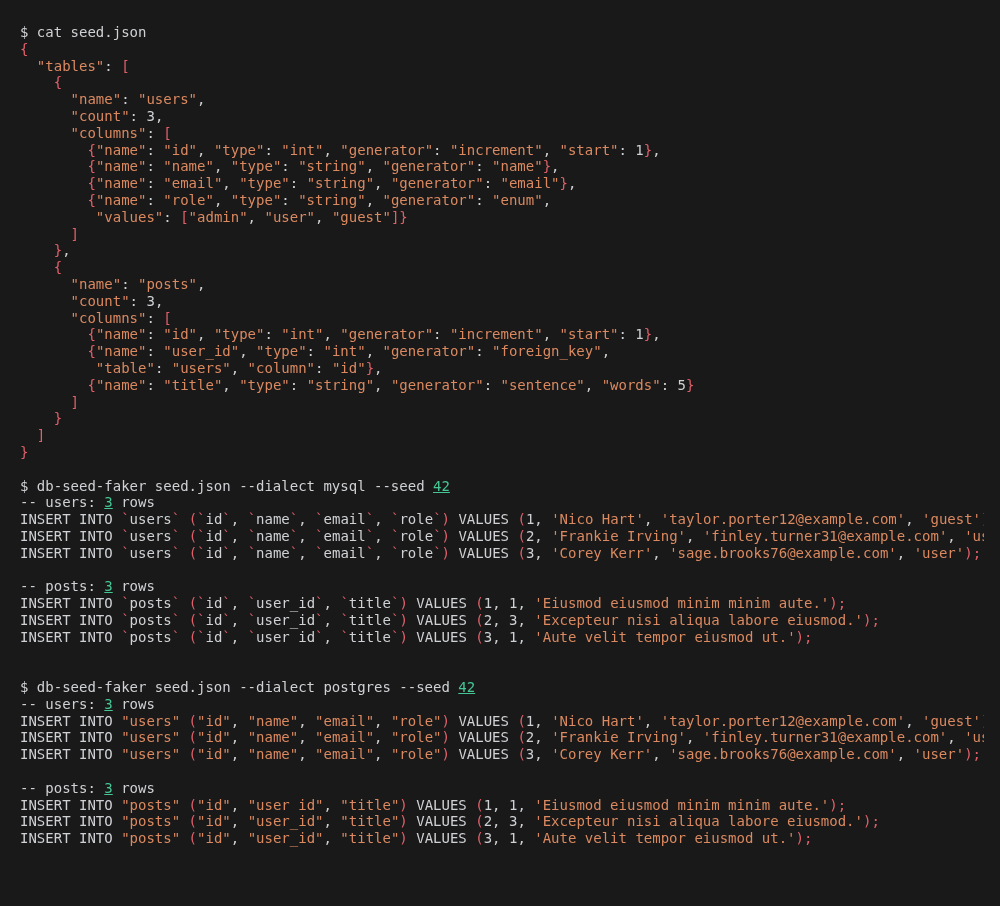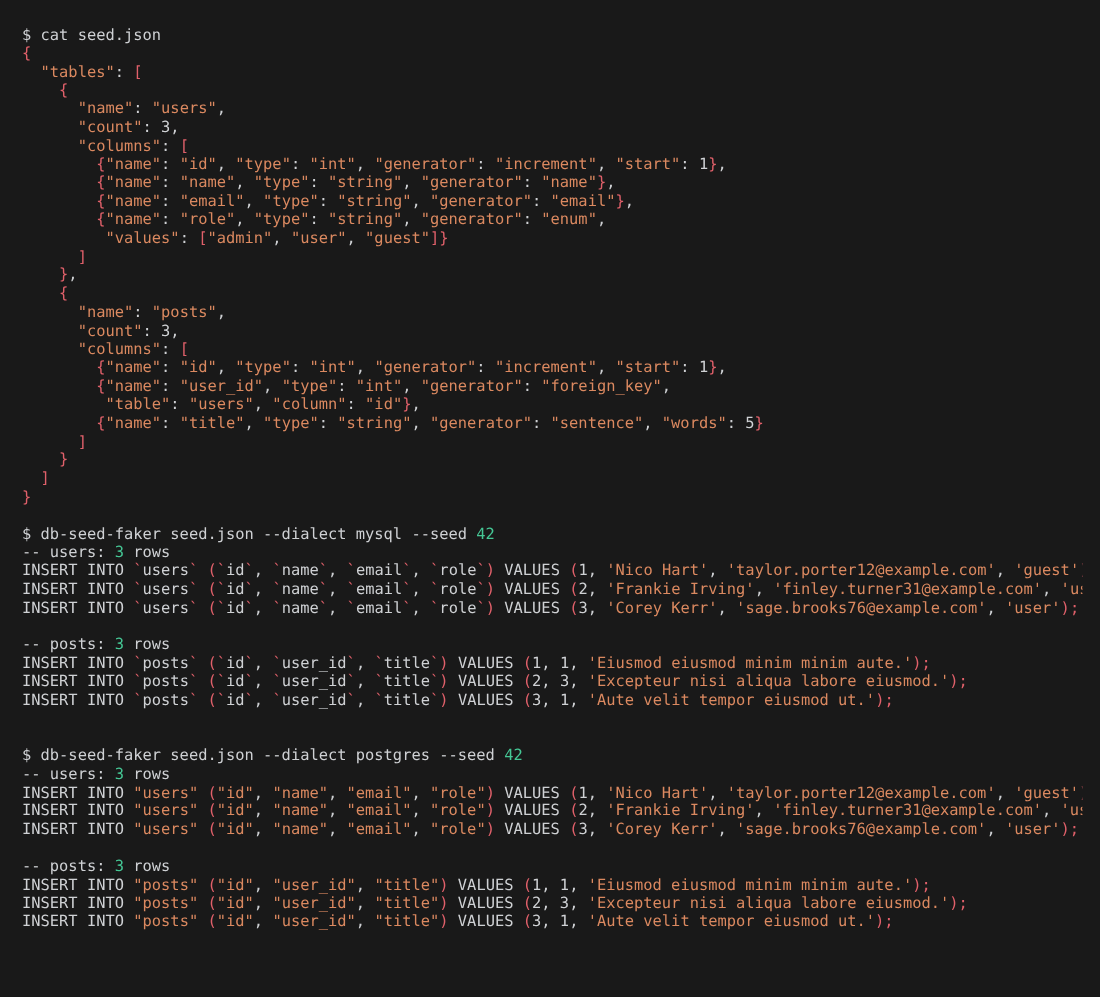--- a/index.html
+++ b/index.html
@@ -27,20 +27,20 @@
     white-space: pre;
   }
   .term-line {
     height: 16.8px;
     white-space: pre;
     overflow: hidden;
   }
   .c-w { color: var(--c-w, #cfd1d4); }
   .c-r { color: var(--c-r, #e0606a); }
   .c-o { color: var(--c-o, #db8960); }
-  .c-g { color: var(--c-g, #45c795); }
+  .c-g { color: var(--c-g, #45c795); text-decoration: underline; }
 </style>
 </head>
 <body>
 
 <div class="terminal">
   <div class="term-lines" id="term-lines"><div class="term-line"><span class="c-w">$ cat seed.json</span></div><div class="term-line"><span class="c-r">{</span></div><div class="term-line"><span class="c-w">  </span><span class="c-o">"tables"</span><span class="c-w">: </span><span class="c-r">[</span></div><div class="term-line"><span class="c-w">    </span><span class="c-r">{</span></div><div class="term-line"><span class="c-w">      </span><span class="c-o">"name"</span><span class="c-w">: </span><span class="c-o">"users"</span><span class="c-w">,</span></div><div class="term-line"><span class="c-w">      </span><span class="c-o">"count"</span><span class="c-w">: 3,</span></div><div class="term-line"><span class="c-w">      </span><span class="c-o">"columns"</span><span class="c-w">: </span><span class="c-r">[</span></div><div class="term-line"><span class="c-w">        </span><span class="c-r">{</span><span class="c-o">"name"</span><span class="c-w">: </span><span class="c-o">"id"</span><span class="c-w">, </span><span class="c-o">"type"</span><span class="c-w">: </span><span class="c-o">"int"</span><span class="c-w">, </span><span class="c-o">"generator"</span><span class="c-w">: </span><span class="c-o">"increment"</span><span class="c-w">, </span><span class="c-o">"start"</span><span class="c-w">: 1</span><span class="c-r">}</span><span class="c-w">,</span></div><div class="term-line"><span class="c-w">        </span><span class="c-r">{</span><span class="c-o">"name"</span><span class="c-w">: </span><span class="c-o">"name"</span><span class="c-w">, </span><span class="c-o">"type"</span><span class="c-w">: </span><span class="c-o">"string"</span><span class="c-w">, </span><span class="c-o">"generator"</span><span class="c-w">: </span><span class="c-o">"name"</span><span class="c-r">}</span><span class="c-w">,</span></div><div class="term-line"><span class="c-w">        </span><span class="c-r">{</span><span class="c-o">"name"</span><span class="c-w">: </span><span class="c-o">"email"</span><span class="c-w">, </span><span class="c-o">"type"</span><span class="c-w">: </span><span class="c-o">"string"</span><span class="c-w">, </span><span class="c-o">"generator"</span><span class="c-w">: </span><span class="c-o">"email"</span><span class="c-r">}</span><span class="c-w">,</span></div><div class="term-line"><span class="c-w">        </span><span class="c-r">{</span><span class="c-o">"name"</span><span class="c-w">: </span><span class="c-o">"role"</span><span class="c-w">, </span><span class="c-o">"type"</span><span class="c-w">: </span><span class="c-o">"string"</span><span class="c-w">, </span><span class="c-o">"generator"</span><span class="c-w">: </span><span class="c-o">"enum"</span><span class="c-w">,</span></div><div class="term-line"><span class="c-w">         </span><span class="c-o">"values"</span><span class="c-w">: </span><span class="c-r">[</span><span class="c-o">"admin"</span><span class="c-w">, </span><span class="c-o">"user"</span><span class="c-w">, </span><span class="c-o">"guest"</span><span class="c-r">]}</span></div><div class="term-line"><span class="c-w">      </span><span class="c-r">]</span></div><div class="term-line"><span class="c-w">    </span><span class="c-r">}</span><span class="c-w">,</span></div><div class="term-line"><span class="c-w">    </span><span class="c-r">{</span></div><div class="term-line"><span class="c-w">      </span><span class="c-o">"name"</span><span class="c-w">: </span><span class="c-o">"posts"</span><span class="c-w">,</span></div><div class="term-line"><span class="c-w">      </span><span class="c-o">"count"</span><span class="c-w">: 3,</span></div><div class="term-line"><span class="c-w">      </span><span class="c-o">"columns"</span><span class="c-w">: </span><span class="c-r">[</span></div><div class="term-line"><span class="c-w">        </span><span class="c-r">{</span><span class="c-o">"name"</span><span class="c-w">: </span><span class="c-o">"id"</span><span class="c-w">, </span><span class="c-o">"type"</span><span class="c-w">: </span><span class="c-o">"int"</span><span class="c-w">, </span><span class="c-o">"generator"</span><span class="c-w">: </span><span class="c-o">"increment"</span><span class="c-w">, </span><span class="c-o">"start"</span><span class="c-w">: 1</span><span class="c-r">}</span><span class="c-w">,</span></div><div class="term-line"><span class="c-w">        </span><span class="c-r">{</span><span class="c-o">"name"</span><span class="c-w">: </span><span class="c-o">"user_id"</span><span class="c-w">, </span><span class="c-o">"type"</span><span class="c-w">: </span><span class="c-o">"int"</span><span class="c-w">, </span><span class="c-o">"generator"</span><span class="c-w">: </span><span class="c-o">"foreign_key"</span><span class="c-w">,</span></div><div class="term-line"><span class="c-w">         </span><span class="c-o">"table"</span><span class="c-w">: </span><span class="c-o">"users"</span><span class="c-w">, </span><span class="c-o">"column"</span><span class="c-w">: </span><span class="c-o">"id"</span><span class="c-r">}</span><span class="c-w">,</span></div><div class="term-line"><span class="c-w">        </span><span class="c-r">{</span><span class="c-o">"name"</span><span class="c-w">: </span><span class="c-o">"title"</span><span class="c-w">, </span><span class="c-o">"type"</span><span class="c-w">: </span><span class="c-o">"string"</span><span class="c-w">, </span><span class="c-o">"generator"</span><span class="c-w">: </span><span class="c-o">"sentence"</span><span class="c-w">, </span><span class="c-o">"words"</span><span class="c-w">: 5</span><span class="c-r">}</span></div><div class="term-line"><span class="c-w">      </span><span class="c-r">]</span></div><div class="term-line"><span class="c-w">    </span><span class="c-r">}</span></div><div class="term-line"><span class="c-w">  </span><span class="c-r">]</span></div><div class="term-line"><span class="c-r">}</span></div><div class="term-line">&nbsp;</div><div class="term-line"><span class="c-w">$ db-seed-faker seed.json --dialect mysql --seed </span><span class="c-g">42</span></div><div class="term-line"><span class="c-w">-- users: </span><span class="c-g">3</span><span class="c-w"> rows</span></div><div class="term-line"><span class="c-w">INSERT INTO </span><span class="c-r">`</span><span class="c-w">users</span><span class="c-r">`</span><span class="c-w"> </span><span class="c-r">(`</span><span class="c-w">id</span><span class="c-r">`</span><span class="c-w">, </span><span class="c-r">`</span><span class="c-w">name</span><span class="c-r">`</span><span class="c-w">, </span><span class="c-r">`</span><span class="c-w">email</span><span class="c-r">`</span><span class="c-w">, </span><span class="c-r">`</span><span class="c-w">role</span><span class="c-r">`)</span><span class="c-w"> VALUES </span><span class="c-r">(</span><span class="c-w">1, </span><span class="c-o">'Nico Hart'</span><span class="c-w">, </span><span class="c-o">'taylor.porter12@example.com'</span><span class="c-w">, </span><span class="c-o">'guest'</span><span class="c-r">);</span></div><div class="term-line"><span class="c-w">INSERT INTO </span><span class="c-r">`</span><span class="c-w">users</span><span class="c-r">`</span><span class="c-w"> </span><span class="c-r">(`</span><span class="c-w">id</span><span class="c-r">`</span><span class="c-w">, </span><span class="c-r">`</span><span class="c-w">name</span><span class="c-r">`</span><span class="c-w">, </span><span class="c-r">`</span><span class="c-w">email</span><span class="c-r">`</span><span class="c-w">, </span><span class="c-r">`</span><span class="c-w">role</span><span class="c-r">`)</span><span class="c-w"> VALUES </span><span class="c-r">(</span><span class="c-w">2, </span><span class="c-o">'Frankie Irving'</span><span class="c-w">, </span><span class="c-o">'finley.turner31@example.com'</span><span class="c-w">, </span><span class="c-o">'user');</span></div><div class="term-line"><span class="c-w">INSERT INTO </span><span class="c-r">`</span><span class="c-w">users</span><span class="c-r">`</span><span class="c-w"> </span><span class="c-r">(`</span><span class="c-w">id</span><span class="c-r">`</span><span class="c-w">, </span><span class="c-r">`</span><span class="c-w">name</span><span class="c-r">`</span><span class="c-w">, </span><span class="c-r">`</span><span class="c-w">email</span><span class="c-r">`</span><span class="c-w">, </span><span class="c-r">`</span><span class="c-w">role</span><span class="c-r">`)</span><span class="c-w"> VALUES </span><span class="c-r">(</span><span class="c-w">3, </span><span class="c-o">'Corey Kerr'</span><span class="c-w">, </span><span class="c-o">'sage.brooks76@example.com'</span><span class="c-w">, </span><span class="c-o">'user'</span><span class="c-r">);</span></div><div class="term-line">&nbsp;</div><div class="term-line"><span class="c-w">-- posts: </span><span class="c-g">3</span><span class="c-w"> rows</span></div><div class="term-line"><span class="c-w">INSERT INTO </span><span class="c-r">`</span><span class="c-w">posts</span><span class="c-r">`</span><span class="c-w"> </span><span class="c-r">(`</span><span class="c-w">id</span><span class="c-r">`</span><span class="c-w">, </span><span class="c-r">`</span><span class="c-w">user_id</span><span class="c-r">`</span><span class="c-w">, </span><span class="c-r">`</span><span class="c-w">title</span><span class="c-r">`)</span><span class="c-w"> VALUES </span><span class="c-r">(</span><span class="c-w">1, 1, </span><span class="c-o">'Eiusmod eiusmod minim minim aute.'</span><span class="c-r">);</span></div><div class="term-line"><span class="c-w">INSERT INTO </span><span class="c-r">`</span><span class="c-w">posts</span><span class="c-r">`</span><span class="c-w"> </span><span class="c-r">(`</span><span class="c-w">id</span><span class="c-r">`</span><span class="c-w">, </span><span class="c-r">`</span><span class="c-w">user_id</span><span class="c-r">`</span><span class="c-w">, </span><span class="c-r">`</span><span class="c-w">title</span><span class="c-r">`)</span><span class="c-w"> VALUES </span><span class="c-r">(</span><span class="c-w">2, 3, </span><span class="c-o">'Excepteur nisi aliqua labore eiusmod.'</span><span class="c-r">);</span></div><div class="term-line"><span class="c-w">INSERT INTO </span><span class="c-r">`</span><span class="c-w">posts</span><span class="c-r">`</span><span class="c-w"> </span><span class="c-r">(`</span><span class="c-w">id</span><span class="c-r">`</span><span class="c-w">, </span><span class="c-r">`</span><span class="c-w">user_id</span><span class="c-r">`</span><span class="c-w">, </span><span class="c-r">`</span><span class="c-w">title</span><span class="c-r">`)</span><span class="c-w"> VALUES </span><span class="c-r">(</span><span class="c-w">3, 1, </span><span class="c-o">'Aute velit tempor eiusmod ut.'</span><span class="c-r">);</span></div><div class="term-line">&nbsp;</div><div class="term-line">&nbsp;</div><div class="term-line"><span class="c-w">$ db-seed-faker seed.json --dialect postgres --seed </span><span class="c-g">42</span></div><div class="term-line"><span class="c-w">-- users: </span><span class="c-g">3</span><span class="c-w"> rows</span></div><div class="term-line"><span class="c-w">INSERT INTO </span><span class="c-o">"users"</span><span class="c-w"> </span><span class="c-r">(</span><span class="c-o">"id"</span><span class="c-w">, </span><span class="c-o">"name"</span><span class="c-w">, </span><span class="c-o">"email"</span><span class="c-w">, </span><span class="c-o">"role"</span><span class="c-r">)</span><span class="c-w"> VALUES </span><span class="c-r">(</span><span class="c-w">1, </span><span class="c-o">'Nico Hart'</span><span class="c-w">, </span><span class="c-o">'taylor.porter12@example.com'</span><span class="c-w">, </span><span class="c-o">'guest'</span><span class="c-r">);</span></div><div class="term-line"><span class="c-w">INSERT INTO </span><span class="c-o">"users"</span><span class="c-w"> </span><span class="c-r">(</span><span class="c-o">"id"</span><span class="c-w">, </span><span class="c-o">"name"</span><span class="c-w">, </span><span class="c-o">"email"</span><span class="c-w">, </span><span class="c-o">"role"</span><span class="c-r">)</span><span class="c-w"> VALUES </span><span class="c-r">(</span><span class="c-w">2, </span><span class="c-o">'Frankie Irving'</span><span class="c-w">, </span><span class="c-o">'finley.turner31@example.com'</span><span class="c-w">, </span><span class="c-o">'user');</span></div><div class="term-line"><span class="c-w">INSERT INTO </span><span class="c-o">"users"</span><span class="c-w"> </span><span class="c-r">(</span><span class="c-o">"id"</span><span class="c-w">, </span><span class="c-o">"name"</span><span class="c-w">, </span><span class="c-o">"email"</span><span class="c-w">, </span><span class="c-o">"role"</span><span class="c-r">)</span><span class="c-w"> VALUES </span><span class="c-r">(</span><span class="c-w">3, </span><span class="c-o">'Corey Kerr'</span><span class="c-w">, </span><span class="c-o">'sage.brooks76@example.com'</span><span class="c-w">, </span><span class="c-o">'user'</span><span class="c-r">);</span></div><div class="term-line">&nbsp;</div><div class="term-line"><span class="c-w">-- posts: </span><span class="c-g">3</span><span class="c-w"> rows</span></div><div class="term-line"><span class="c-w">INSERT INTO </span><span class="c-o">"posts"</span><span class="c-w"> </span><span class="c-r">(</span><span class="c-o">"id"</span><span class="c-w">, </span><span class="c-o">"user_id"</span><span class="c-w">, </span><span class="c-o">"title"</span><span class="c-r">)</span><span class="c-w"> VALUES </span><span class="c-r">(</span><span class="c-w">1, 1, </span><span class="c-o">'Eiusmod eiusmod minim minim aute.'</span><span class="c-r">);</span></div><div class="term-line"><span class="c-w">INSERT INTO </span><span class="c-o">"posts"</span><span class="c-w"> </span><span class="c-r">(</span><span class="c-o">"id"</span><span class="c-w">, </span><span class="c-o">"user_id"</span><span class="c-w">, </span><span class="c-o">"title"</span><span class="c-r">)</span><span class="c-w"> VALUES </span><span class="c-r">(</span><span class="c-w">2, 3, </span><span class="c-o">'Excepteur nisi aliqua labore eiusmod.'</span><span class="c-r">);</span></div><div class="term-line"><span class="c-w">INSERT INTO </span><span class="c-o">"posts"</span><span class="c-w"> </span><span class="c-r">(</span><span class="c-o">"id"</span><span class="c-w">, </span><span class="c-o">"user_id"</span><span class="c-w">, </span><span class="c-o">"title"</span><span class="c-r">)</span><span class="c-w"> VALUES </span><span class="c-r">(</span><span class="c-w">3, 1, </span><span class="c-o">'Aute velit tempor eiusmod ut.'</span><span class="c-r">);</span></div></div>
 </div>
 
 </body></html>

